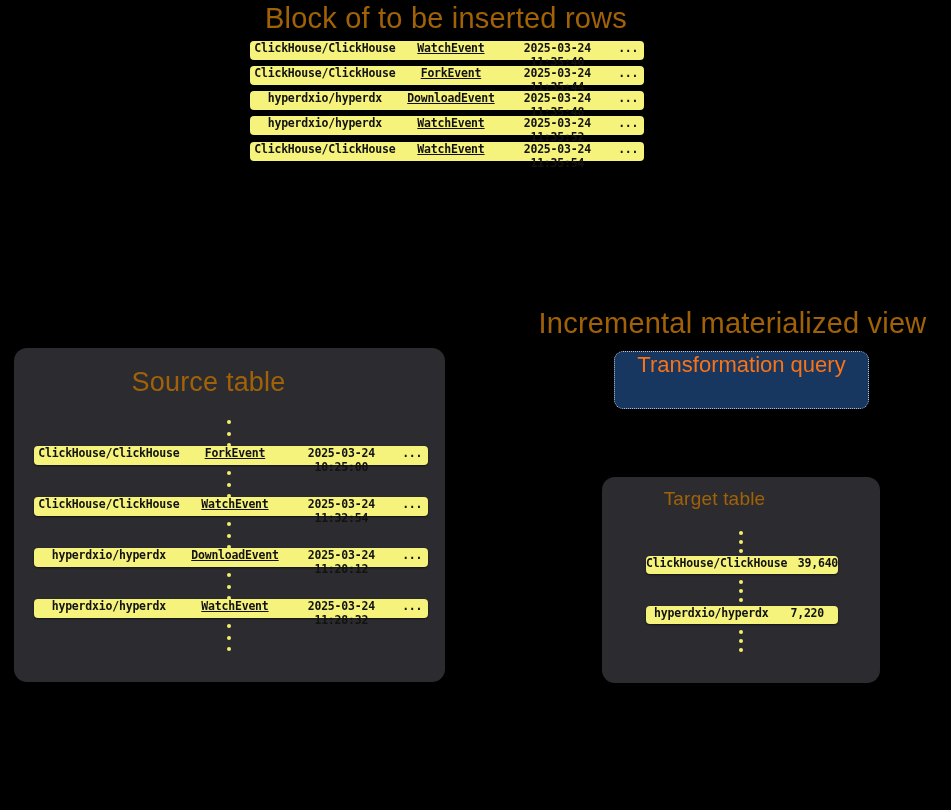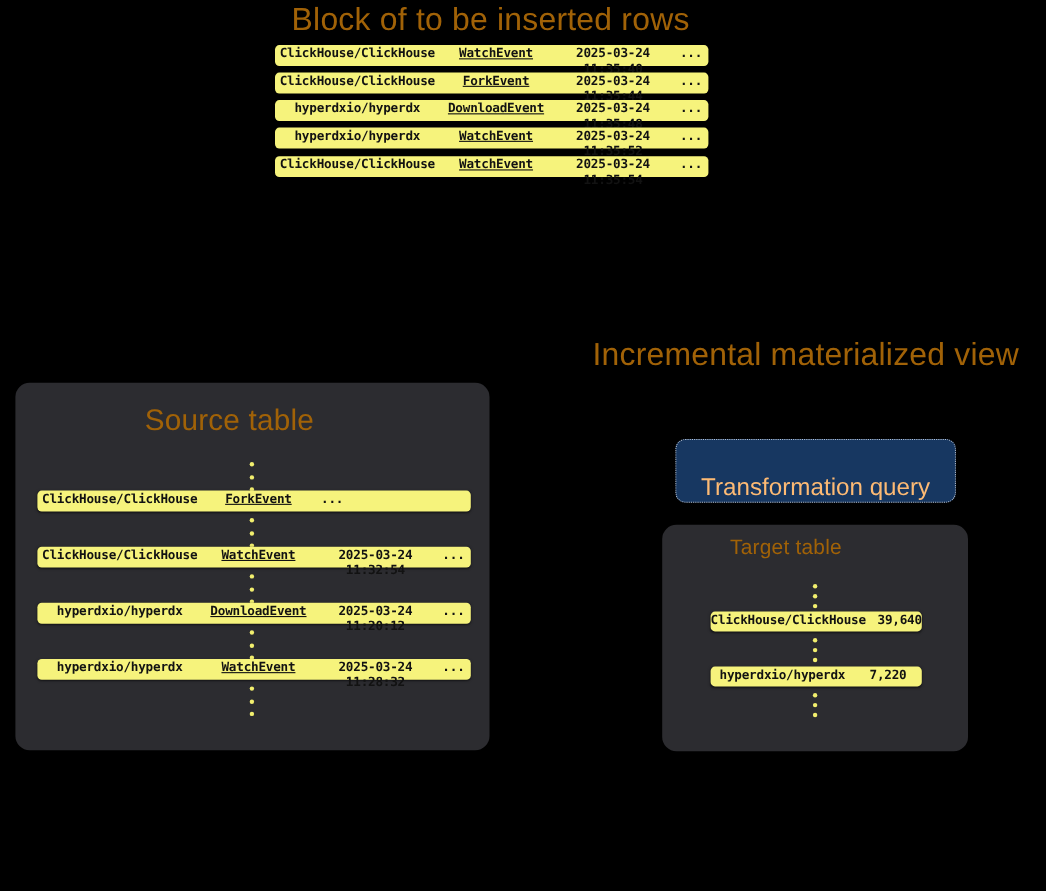--- a/index.html
+++ b/index.html
@@ -74,28 +74,27 @@
     border-radius: 13px;
     box-shadow: 0 2px 6px rgba(0,0,0,0.6);
   }
 
   
   .query-btn {
     position: absolute;
     background: #173761;
     border: 1px dotted #b9c4d4;
     border-radius: 9px;
-    color: #fdba74;
+    color: #f97316;
     font-size: 22px;
     display: flex;
-    align-items: flex-end;
+    align-items: flex-start;
     justify-content: center;
     box-sizing: border-box;
     white-space: nowrap;
-    margin-top: 48px;
   }
 </style>
 </head>
 <body>
 
 <div class="heading" style="left:246px; top:2px; width:400px;">Block of to be inserted rows</div>
 
 <div class="row" style="left:250px; top:41px; width:394px; height:19px;">
   <span class="c-repo">ClickHouse/ClickHouse</span>
   <span class="c-event">WatchEvent</span>
@@ -137,20 +136,21 @@
 
 <div class="vdots" style="left:227px; top:420px; width:4px; height:27px;">
     <i></i>
     <i></i>
     <i></i>
   </div>
 
 <div class="row" style="left:34px; top:446px; width:394px; height:19px;">
   <span class="c-repo">ClickHouse/ClickHouse</span>
   <span class="c-event">ForkEvent</span>
+  <span class="c-time">2025-03-24 10:25:00</span>
   <span class="c-dots">...</span>
 </div>
 
 <div class="vdots" style="left:227px; top:471px; width:4px; height:27px;">
     <i></i>
     <i></i>
     <i></i>
   </div>
 
 <div class="row" style="left:34px; top:497px; width:394px; height:19px;">

